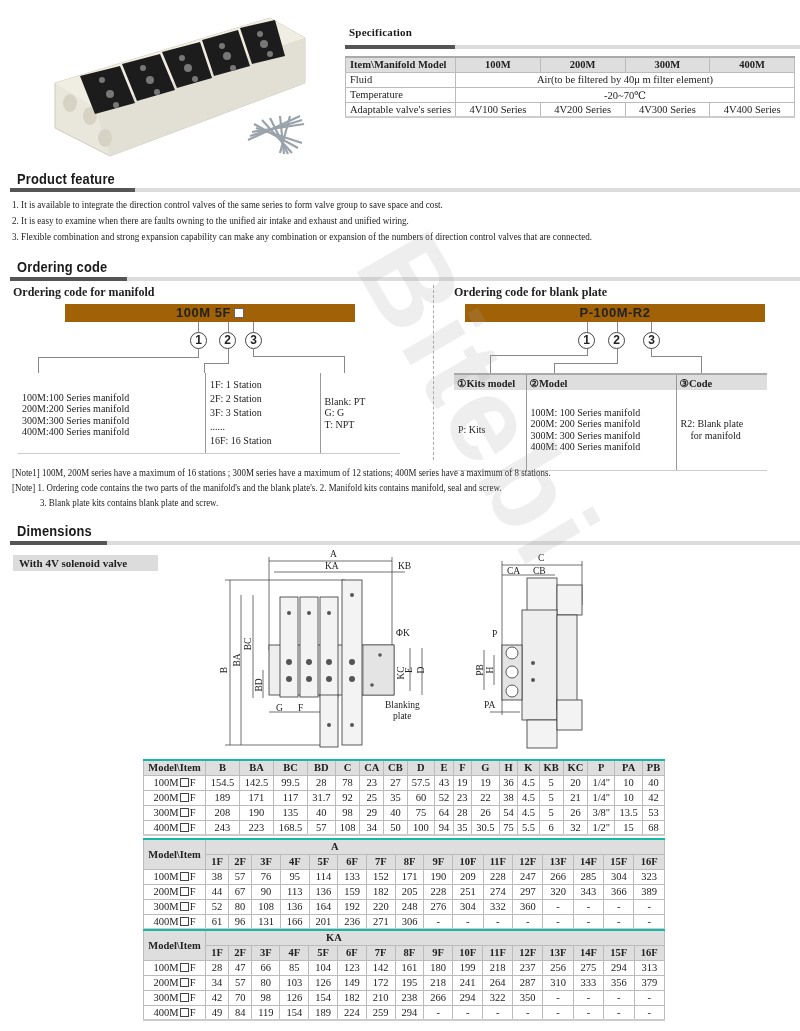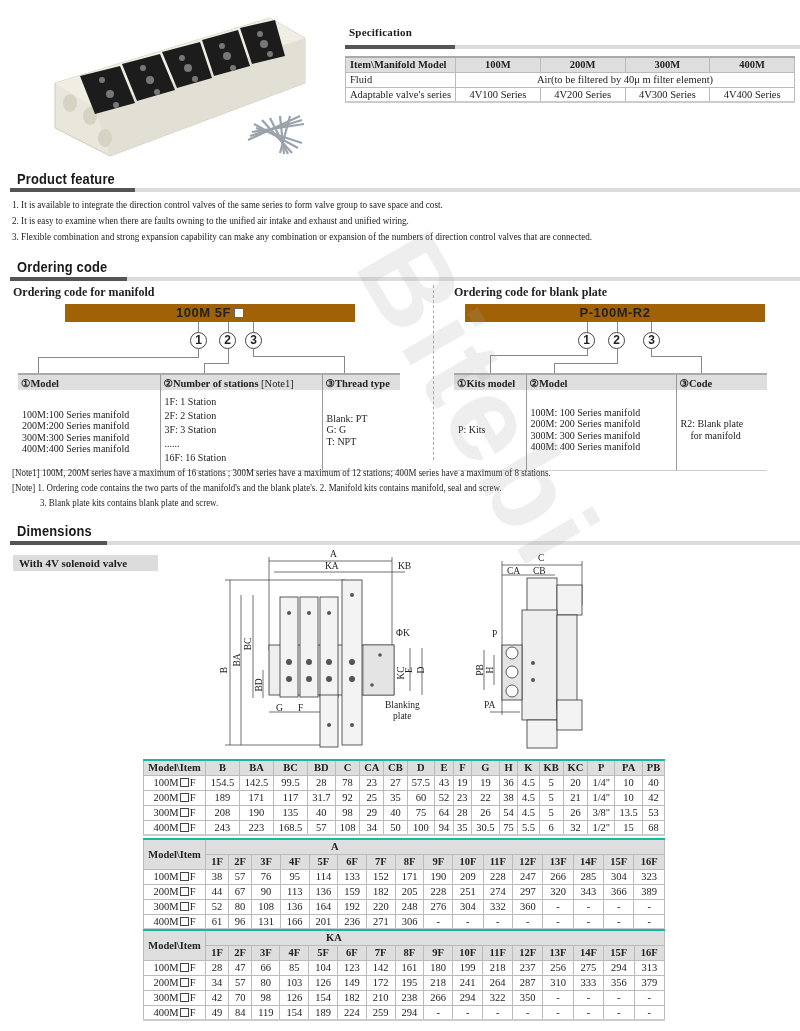--- a/index.html
+++ b/index.html
@@ -99,20 +99,24 @@
     <th>100M</th>
     <th>200M</th>
     <th>300M</th>
     <th>400M</th>
   </tr>
   <tr>
     <td class="first">Fluid</td>
     <td colspan="4">Air(to be filtered by 40μ m filter element)</td>
   </tr>
   <tr>
+    <td class="first">Temperature</td>
+    <td colspan="4">-20~70℃</td>
+  </tr>
+  <tr>
     <td class="first">Adaptable valve's series</td>
     <td>4V100  Series</td>
     <td>4V200  Series</td>
     <td>4V300  Series</td>
     <td>4V400  Series</td>
   </tr>
 </tbody>
   </table>
 
 <div class="abs sec-title" style="left:17px;top:171px;">Product feature</div>
@@ -146,25 +150,20 @@
 <div class="line" style="left:38px;top:357px;width:1px;height:16px;"></div>
 <div class="line" style="left:228px;top:349px;width:1px;height:14px;"></div>
 <div class="line" style="left:204px;top:363px;width:25px;height:1px;"></div>
 <div class="line" style="left:204px;top:363px;width:1px;height:10px;"></div>
 <div class="line" style="left:253px;top:349px;width:1px;height:8px;"></div>
 <div class="line" style="left:253px;top:356px;width:91px;height:1px;"></div>
 <div class="line" style="left:344px;top:356px;width:1px;height:17px;"></div>
 
 <table class="otable" style="left:18px;top:373px;width:382px;">
   <tbody>
-      <tr>
-    <th style="width:142px;">①Model</th>
-    <th style="width:162px;"><span>②Number of stations</span> <span style="font-weight:normal;">[Note1]</span></th>
-    <th>③Thread type</th>
-  </tr>
   <tr>
     <td style="height:80px;padding-top:4px;">
       <div>100M:100 Series manifold</div>
       <div>200M:200 Series manifold</div>
       <div>300M:300 Series manifold</div>
       <div>400M:400 Series manifold</div>
     </td>
     <td style="line-height:14px;">
       <div>1F: 1 Station</div>
       <div>2F: 2 Station</div>

